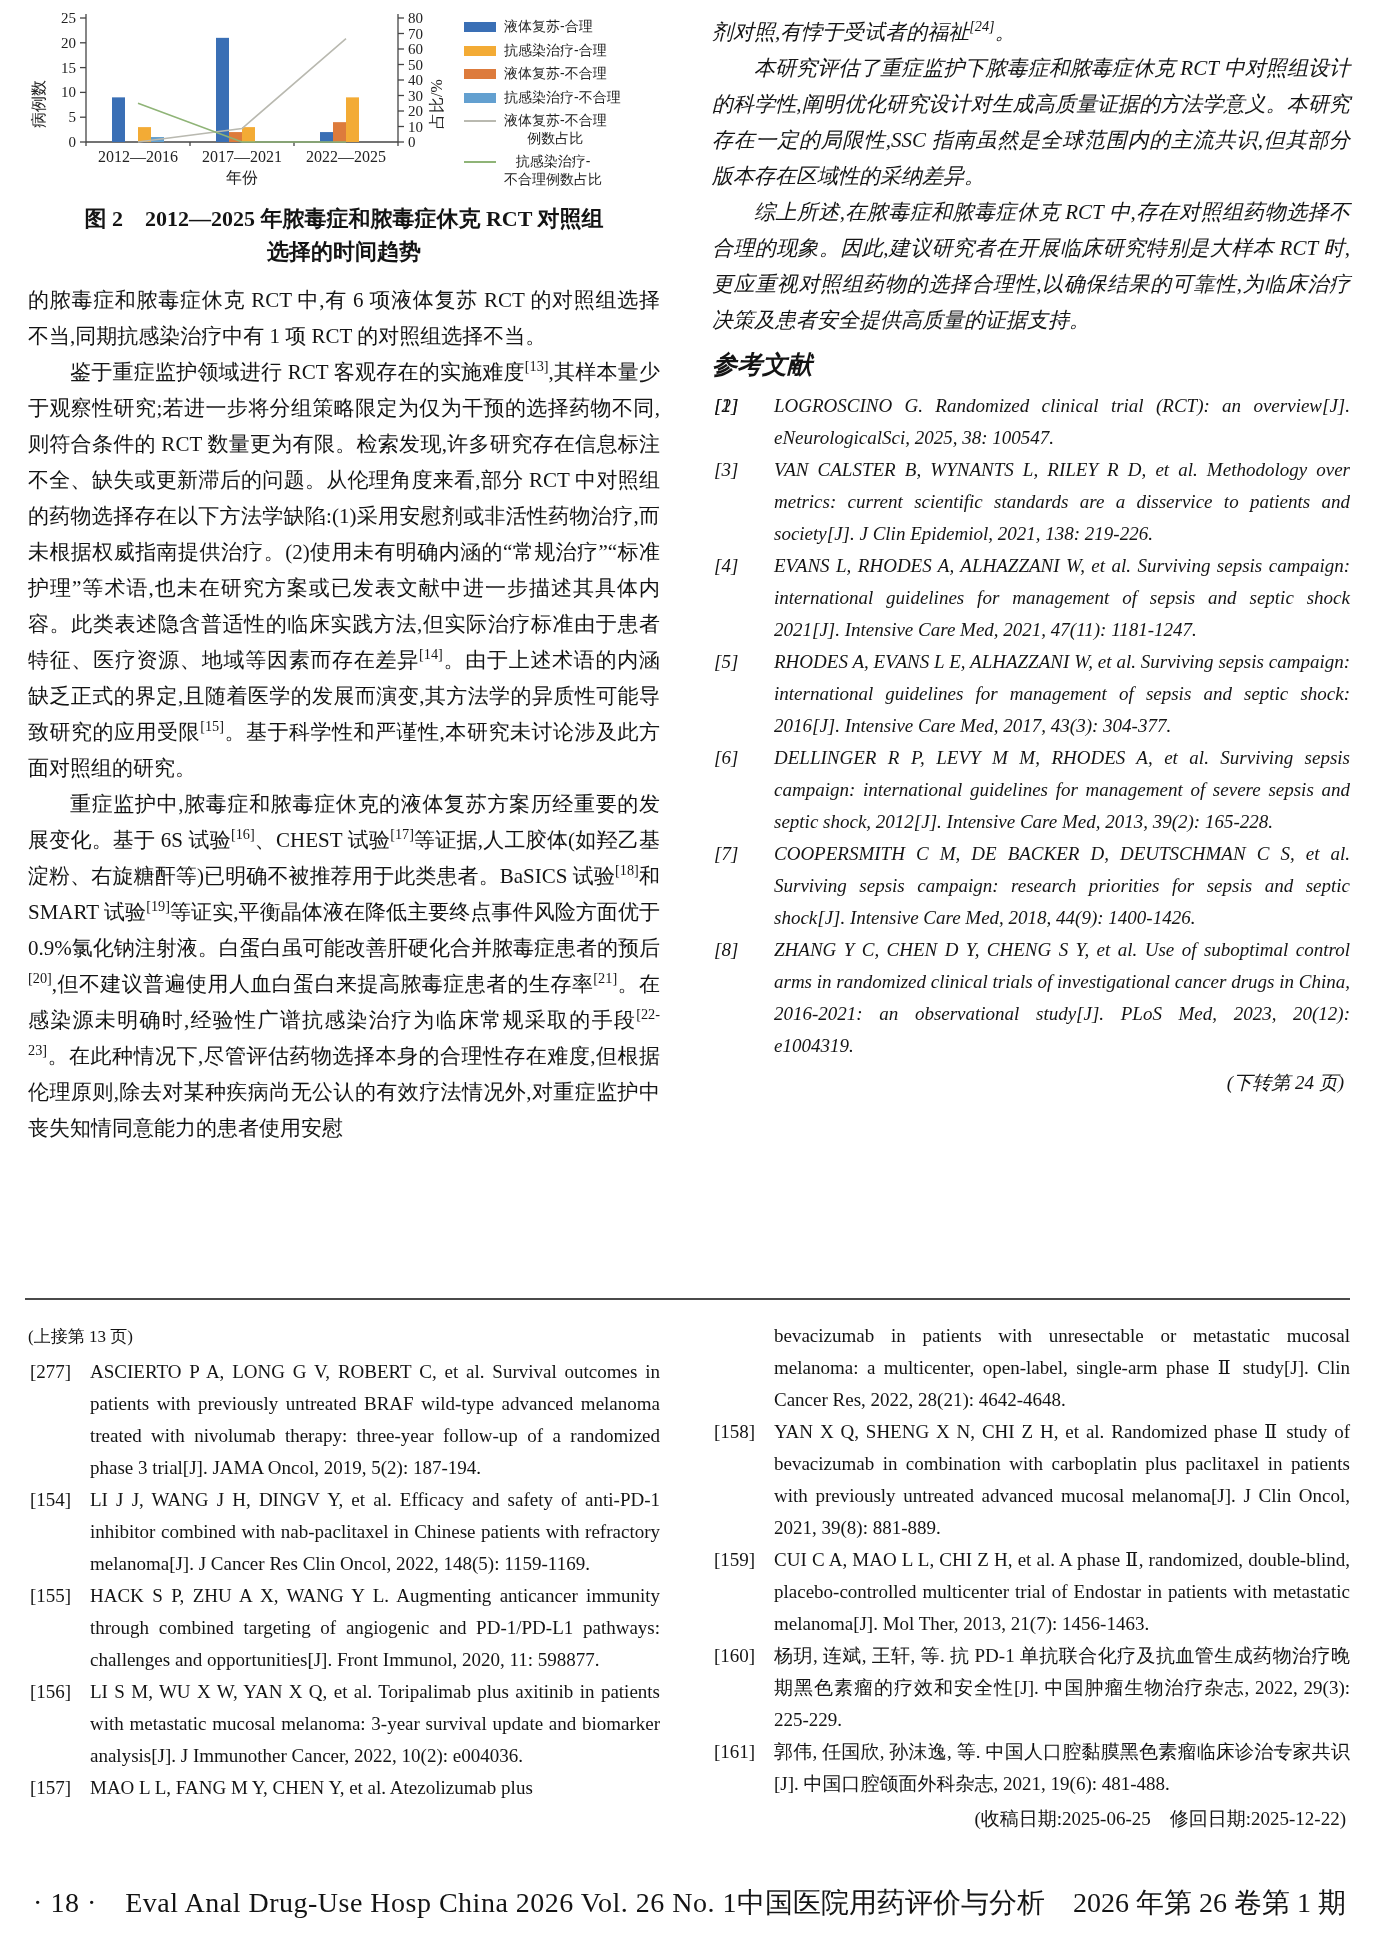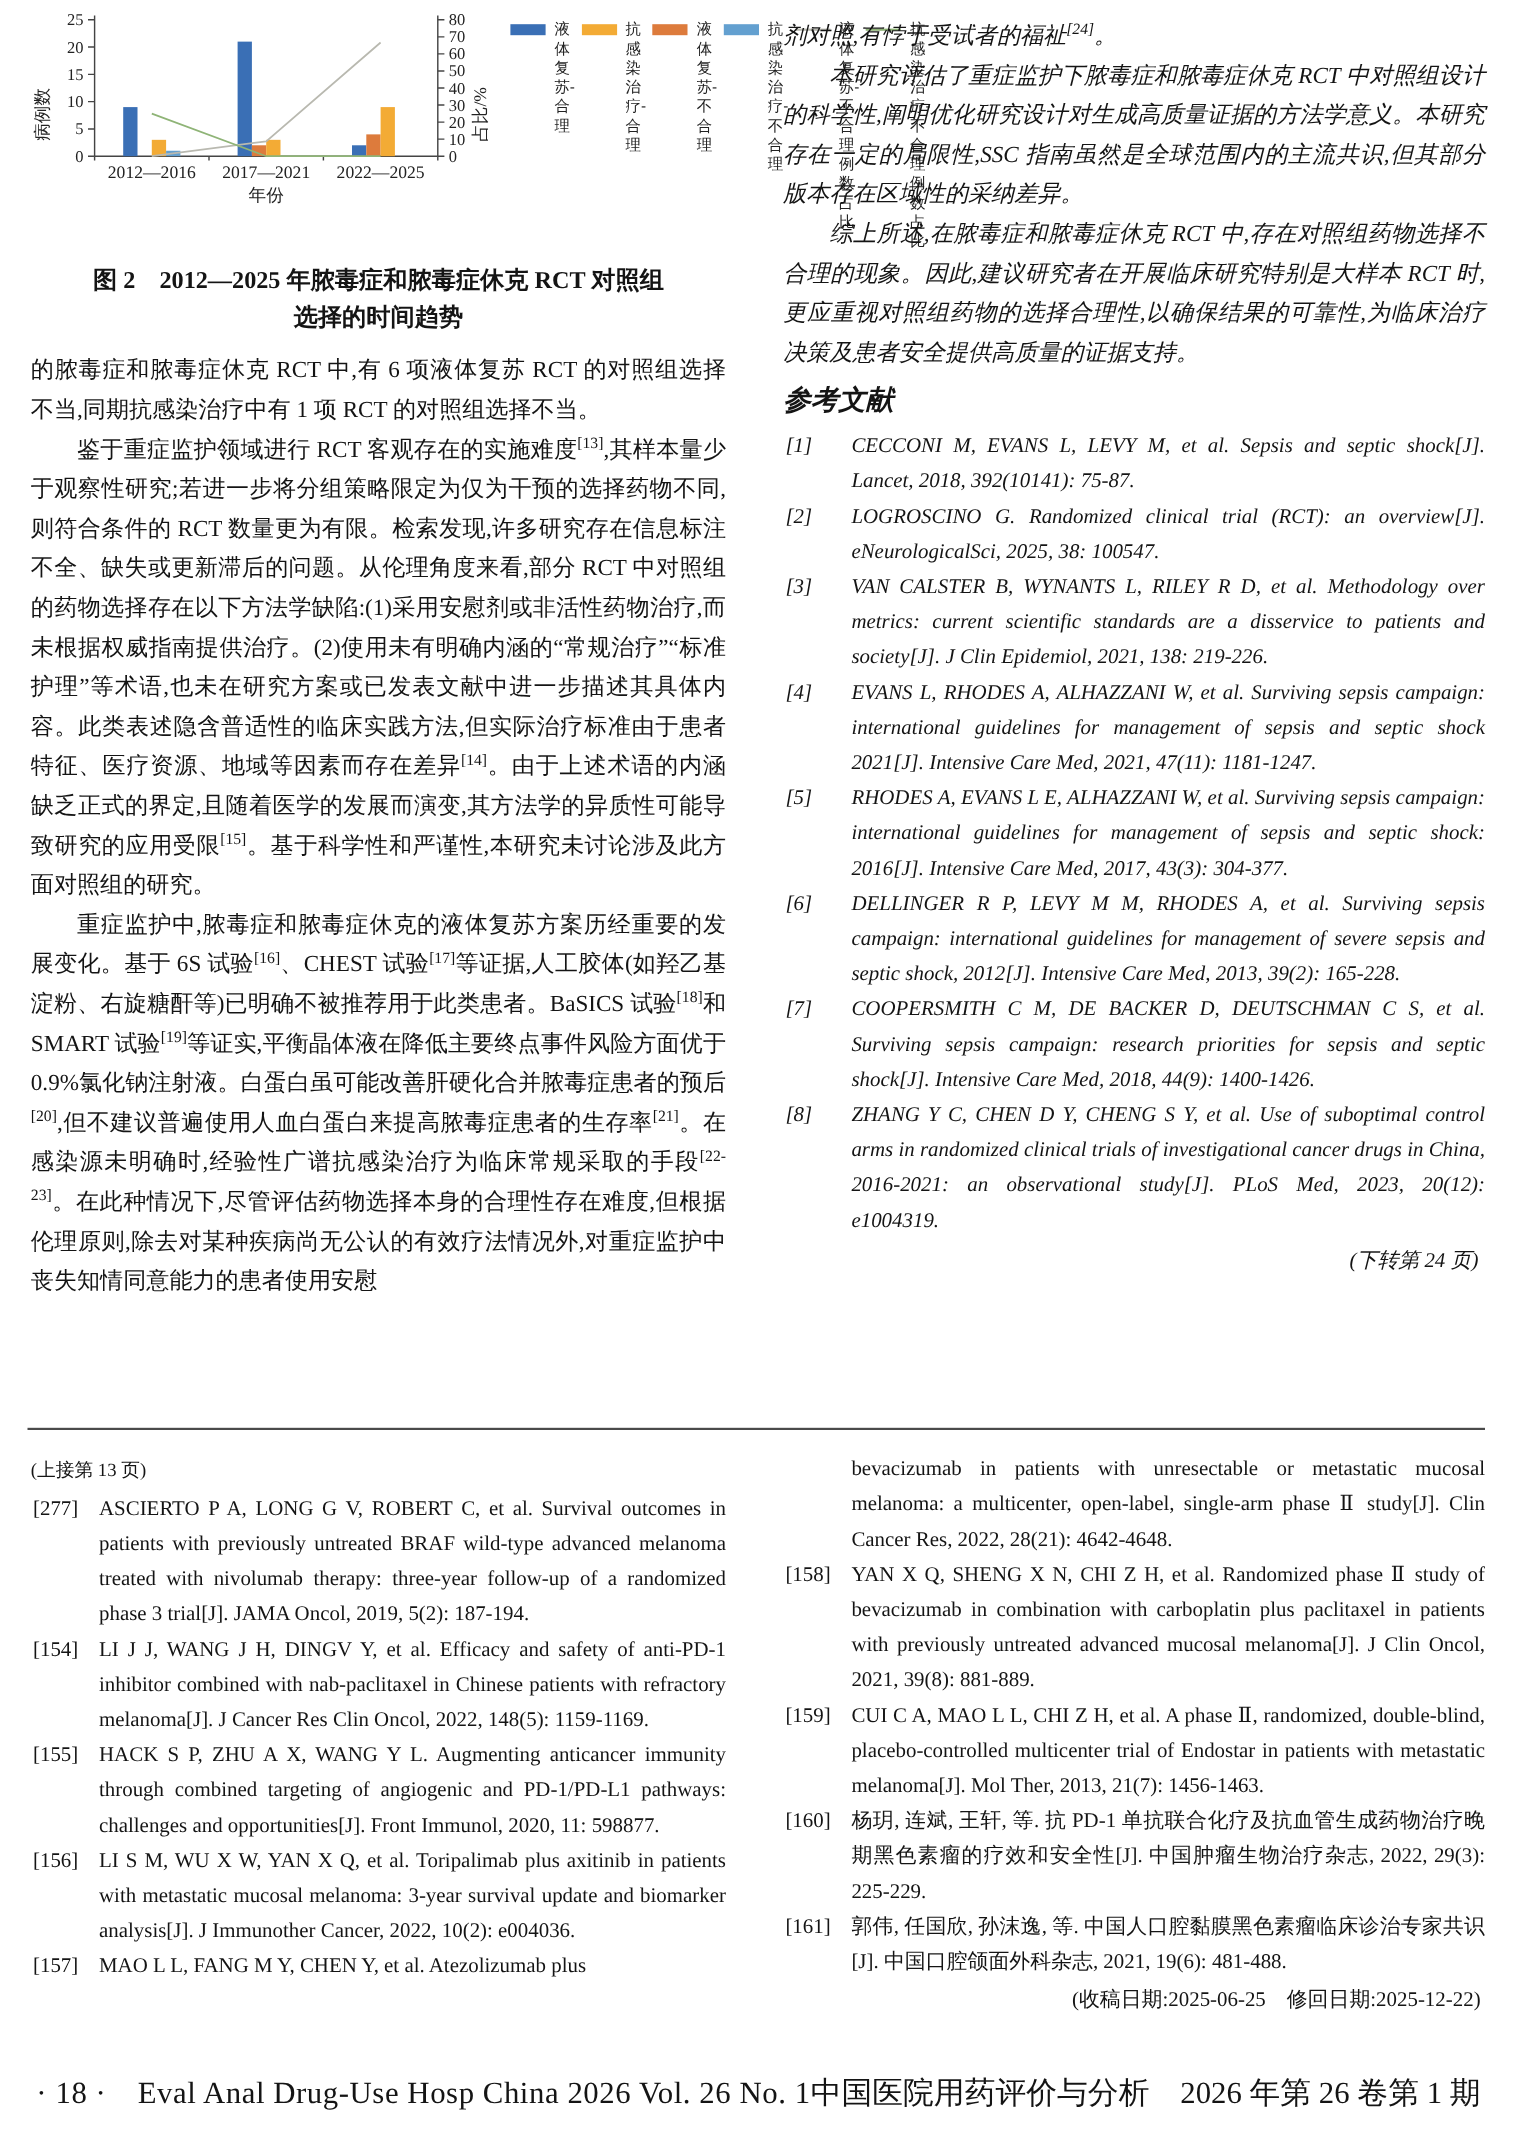--- a/index.html
+++ b/index.html
@@ -10,21 +10,21 @@
   }
   .col{position:absolute;}
   #top-left{left:28px;top:10px;width:632px;}
   #top-right{left:712px;top:14px;width:638px;font-style:italic;}
   #bottom-left{left:28px;top:1320px;width:632px;}
   #bottom-right{left:712px;top:1320px;width:638px;}
 
   
   .chart-row{display:flex;align-items:flex-start;}
   #chart-svg{flex:0 0 auto;}
-  .legend{display:flex;flex-direction:row;gap:6px;padding-top:8px;width:196px;}
+  .legend{display:flex;flex-direction:column;gap:6px;padding-top:8px;width:196px;text-align:center;}
   .lg-item{display:flex;align-items:flex-start;gap:8px;}
   .lg-swatch{flex:0 0 auto;display:inline-block;}
   .lg-swatch.bar{width:32px;height:10px;margin-top:4px;}
   .lg-swatch.line{width:32px;height:2px;margin-top:8px;}
   .lg-label{font-family:"Liberation Sans","DejaVu Sans",sans-serif;font-size:14px;line-height:1.25;white-space:pre-line;color:#222;}
   figure{margin:0;}
   figcaption{margin-top:10px;}
   .cap1,.cap2{text-align:center;font-weight:bold;font-size:22px;line-height:33px;}
 
   
@@ -156,21 +156,20 @@
     <p class="body-p noindent">剂对照,有悖于受试者的福祉<sup>[24]</sup>。</p>
     <p class="body-p">本研究评估了重症监护下脓毒症和脓毒症休克 RCT 中对照组设计的科学性,阐明优化研究设计对生成高质量证据的方法学意义。本研究存在一定的局限性,SSC 指南虽然是全球范围内的主流共识,但其部分版本存在区域性的采纳差异。</p>
     <p class="body-p">综上所述,在脓毒症和脓毒症休克 RCT 中,存在对照组药物选择不合理的现象。因此,建议研究者在开展临床研究特别是大样本 RCT 时,更应重视对照组药物的选择合理性,以确保结果的可靠性,为临床治疗决策及患者安全提供高质量的证据支持。</p>
 
     <div class="refs-heading">参考文献</div>
 
     <div class="ref-list">
 
         <div class="ref">
           <span class="ref-num">[1]</span>
-          <span class="ref-text">CECCONI M, EVANS L, LEVY M, et al. Sepsis and septic shock[J]. Lancet, 2018, 392(10141): 75-87.</span>
         </div>
 
         <div class="ref">
           <span class="ref-num">[2]</span>
           <span class="ref-text">LOGROSCINO G. Randomized clinical trial (RCT): an overview[J]. eNeurologicalSci, 2025, 38: 100547.</span>
         </div>
 
         <div class="ref">
           <span class="ref-num">[3]</span>
           <span class="ref-text">VAN CALSTER B, WYNANTS L, RILEY R D, et al. Methodology over metrics: current scientific standards are a disservice to patients and society[J]. J Clin Epidemiol, 2021, 138: 219-226.</span>

